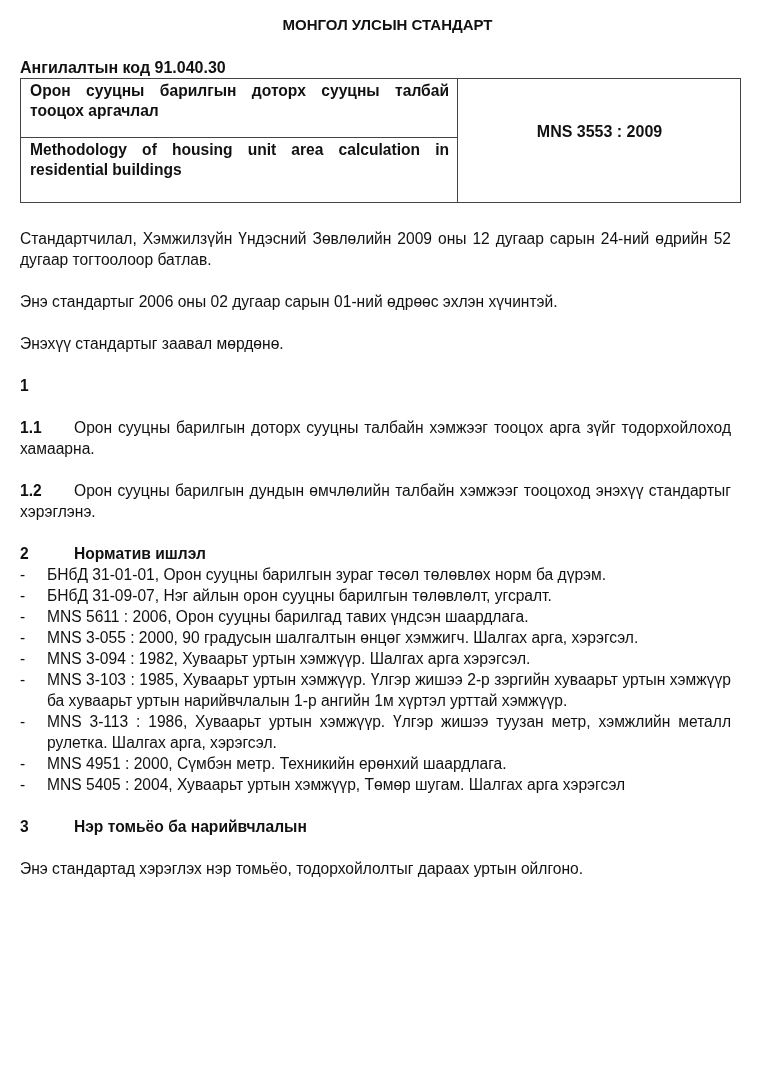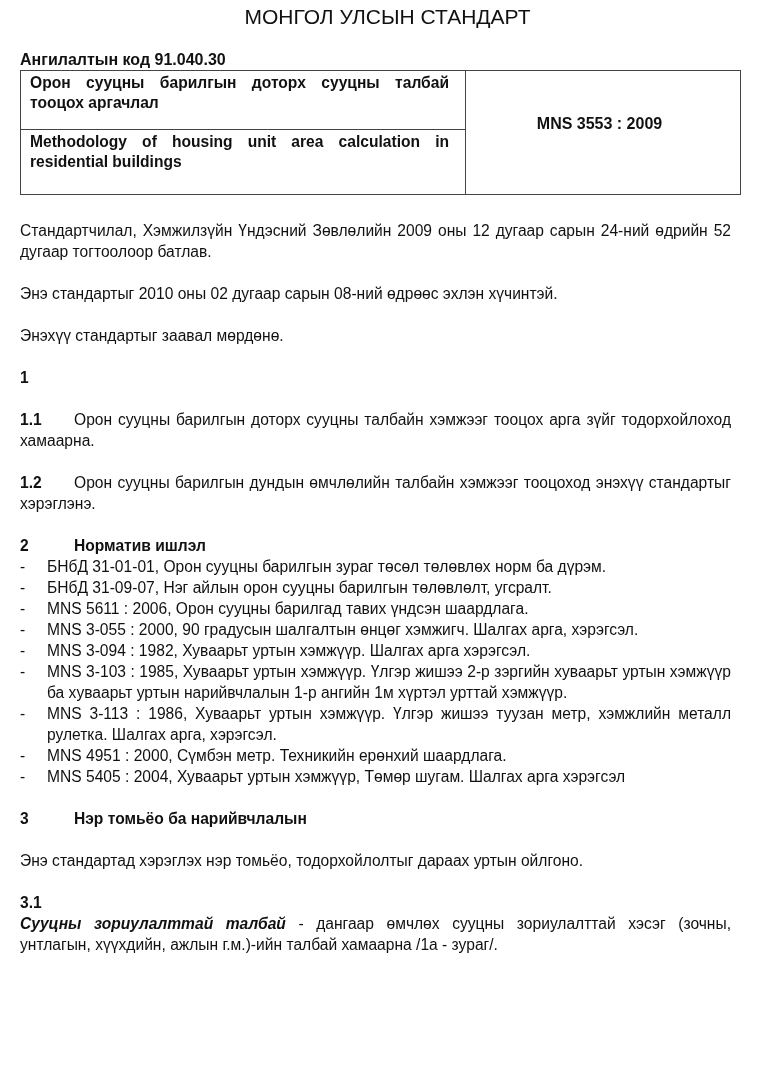--- a/index.html
+++ b/index.html
@@ -5,30 +5,30 @@
   html, body { margin: 0; padding: 0; background: #ffffff; }
   body {
     width: 775px; height: 1080px; overflow: hidden;
     font-family: "Liberation Sans", sans-serif;
     color: #111;
     font-size: 15.6px;
     line-height: 21px;
   }
   .page { position: relative; padding: 0 44px 0 20px; }
   .doc-title {
-    text-align: center; font-weight: normal; font-size: 21px;
-    padding-top: 6px; height: 24px; margin-left: 24px;
+    text-align: center; font-weight: bold; font-size: 15px;
+    padding-top: 14px; height: 24px; margin-left: 24px;
   }
   .class-code { font-weight: bold; margin-top: 20px; font-size: 16px; line-height: 20px; }
   table.header-table {
     border-collapse: collapse; width: 721px; margin-top: 0;
   }
   table.header-table td {
     border: 1px solid #444; vertical-align: top; font-weight: bold;
-    padding: 2px 16px 4px 9px; line-height: 20px;
+    padding: 2px 8px 4px 9px; line-height: 20px;
   }
   table.header-table td.left { width: 419px; text-align: justify; text-align-last: left; }
   td.r1 { height: 52px; }
   td.r2 { height: 58px; }
   table.header-table td.std {
     text-align: center; vertical-align: middle; font-size: 16px; padding-bottom: 20px;
   }
   p { margin: 0; text-align: justify; }
   .p1 { margin-top: 25px; }
   .gap { margin-top: 21px; }
@@ -56,21 +56,21 @@
       <td class="left r1">Орон сууцны барилгын доторх сууцны талбай тооцох аргачлал</td>
       <td class="std" rowspan="2">MNS 3553 : 2009</td>
     </tr>
     <tr>
       <td class="left r2">Methodology of housing unit area calculation in residential buildings</td>
     </tr>
   </tbody>
     </table>
 
   <p class="p1">Стандартчилал, Хэмжилзүйн Үндэсний Зөвлөлийн 2009 оны 12 дугаар сарын 24-ний өдрийн 52 дугаар тогтоолоор батлав.</p>
-  <p class="gap">Энэ стандартыг 2010 оны 02 дугаар сарын 08-ний өдрөөс эхлэн хүчинтэй.</p>
+  <p class="gap">Энэ стандартыг 2006 оны 02 дугаар сарын 01-ний өдрөөс эхлэн хүчинтэй.</p>
   <p class="gap">Энэхүү стандартыг заавал мөрдөнө.</p>
 
   <div class="heading gap">
     <span class="num">1</span>
   </div>
 
   <p class="clause gap">
     <span class="num">1.1</span><span>Орон сууцны барилгын доторх сууцны талбайн хэмжээг тооцох арга зүйг тодорхойлоход хамаарна.</span>
   </p>
   <p class="clause gap">
@@ -121,18 +121,14 @@
       </li>
   </ul>
 
   <div class="heading gap">
     <span class="num">3</span>
     <span>Нэр томьёо ба нарийвчлалын</span>
   </div>
 
   <p class="gap">Энэ стандартад хэрэглэх нэр томьёо, тодорхойлолтыг дараах уртын ойлгоно.</p>
 
-  <div class="gap">
-    <div class="term-num">3.1</div>
-    <p><span class="term-name">Сууцны зориулалттай талбай</span><span> - </span><span>дангаар өмчлөх сууцны зориулалттай хэсэг (зочны, унтлагын, хүүхдийн, ажлын г.м.)-ийн талбай хамаарна /1а - зураг/.</span></p>
-  </div>
 
 </div>
 
 </body></html>

